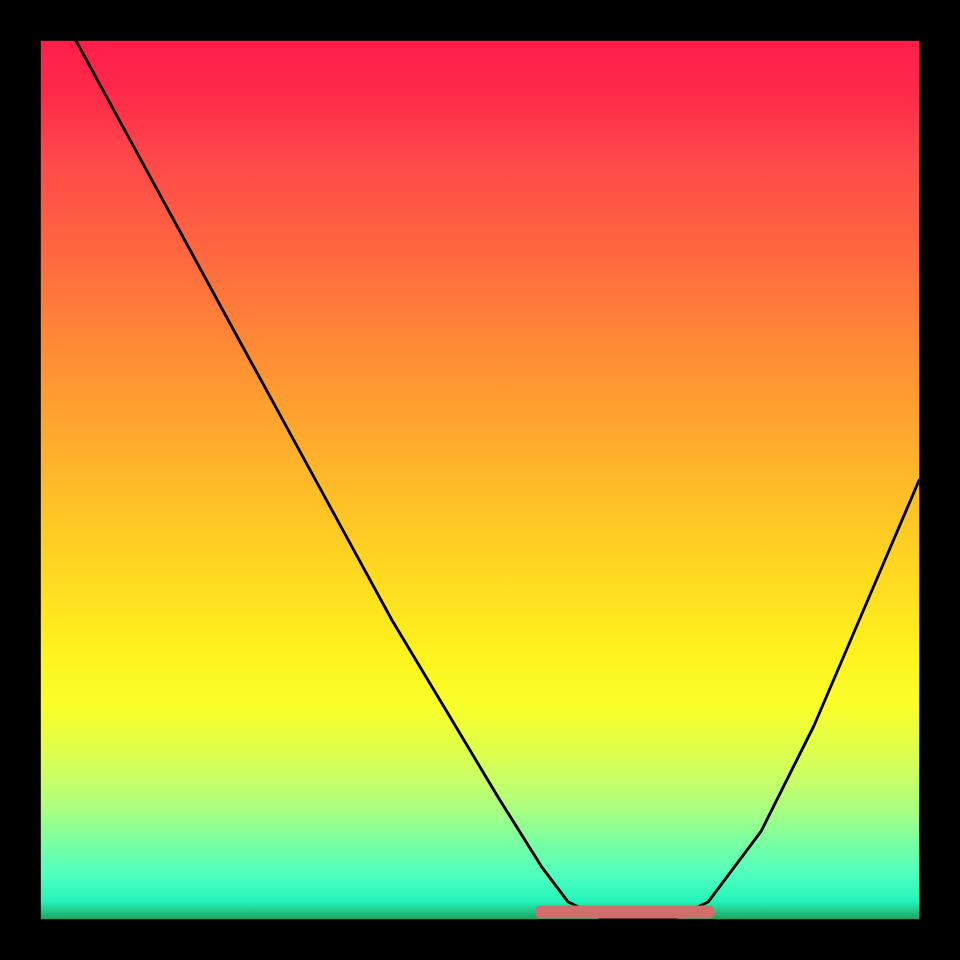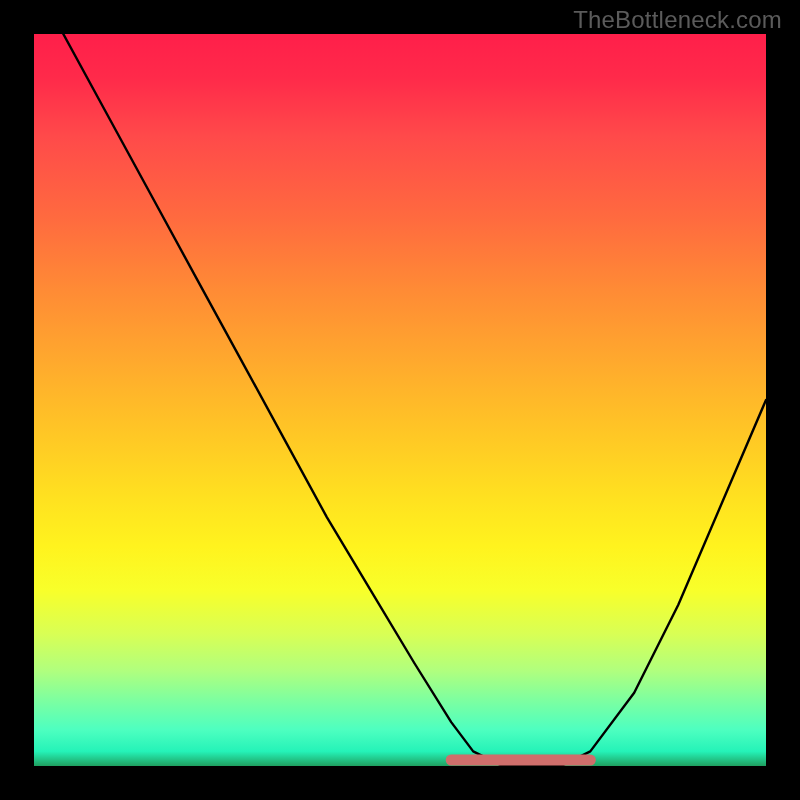--- a/index.html
+++ b/index.html
@@ -63,20 +63,19 @@
     fill: none;
     stroke: #cf6e6b;
     stroke-width: 11;
     stroke-linecap: round;
   }
 </style>
 </head>
 <body>
 
 <div class="chart-container">
-  <div class="watermark">TheBottleneck.com</div>
   <div class="plot-area">
     <svg class="overlay" viewBox="0 0 732 732" preserveAspectRatio="none">
       <path class="curve-path" d="M29.3 0.0 L73.2 80.5 L117.1 161.0 L161.0 241.6 L205.0 322.1 L248.9 402.6 L292.8 483.1 L336.7 556.3 L380.6 629.5 L417.2 688.1 L439.2 717.4 L468.5 732.0 L497.8 732.0 L527.0 732.0 L556.3 717.4 L600.2 658.8 L644.2 571.0 L688.1 468.5 L732.0 366.0"></path>
       <path class="floor-band" d="M417.2 726.0 L556.3 726.0"></path>
     </svg>
   </div>
 </div>
 
 </body></html>

